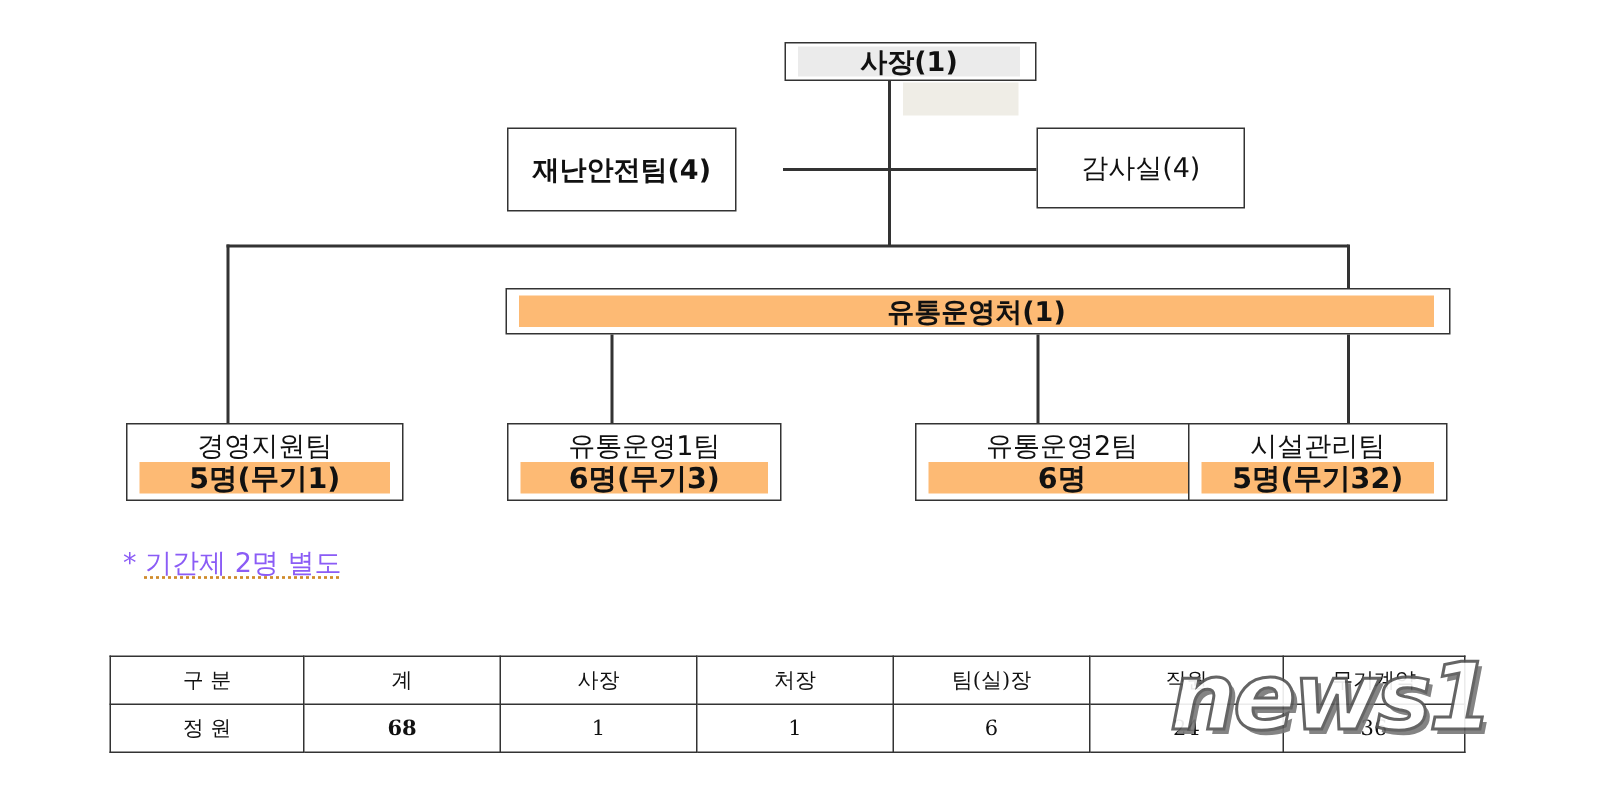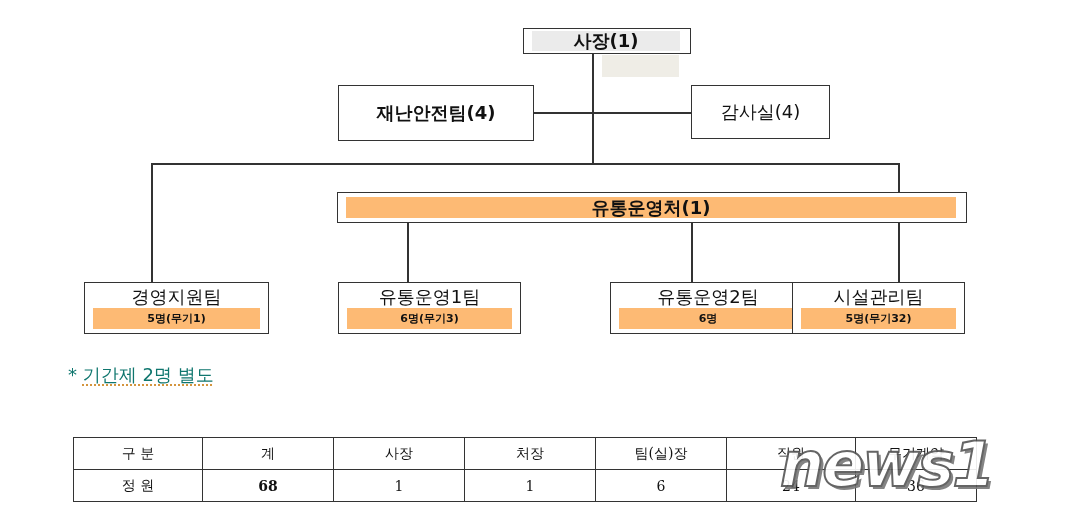--- a/index.html
+++ b/index.html
@@ -8,22 +8,22 @@
   .box { position:absolute; border:1.5px solid #333; background:#fff; box-sizing:border-box; }
   .hline { position:absolute; height:1.5px; background:#333; }
   .vline { position:absolute; width:1.5px; background:#333; }
   .center { display:flex; align-items:center; justify-content:center; }
   .title-bold { font-weight:bold; font-size:18px; }
   .title-reg { font-size:18px; }
   .fill-gray { background:#ebebeb; }
   .fill-green { background:#fdba74; }
   .team-name { position:absolute; left:0; right:0; top:2px; text-align:center; font-size:18px; }
   .team-count { position:absolute; left:8px; right:8px; bottom:4px; height:21px; display:flex;
-                align-items:center; justify-content:center; font-weight:bold; font-size:11px; }
-  .note { position:absolute; left:68px; top:363px; font-size:18px; color:#0f766e; }
+                align-items:center; justify-content:center; font-weight:bold; font-size:19px; }
+  .note { position:absolute; left:82px; top:363px; font-size:18px; color:#8b5cf6; }
   .note .ul { text-decoration: underline dotted #d08a2a; text-underline-offset:4px; }
   table.summary { position:absolute; left:73px; top:437px; width:904px; border-collapse:collapse;
                   font-family:"DejaVu Serif", "Liberation Serif", serif; font-size:14px; }
   table.summary td { border:1.5px solid #333; text-align:center; height:31px; padding:0; }
   table.summary td.bold { font-weight:bold; }
   .watermark { position:absolute; left:780px; top:428px; font-family:"DejaVu Sans", sans-serif;
                font-style:italic; font-weight:bold; font-size:62px; color:#fff; letter-spacing:-2px;
                -webkit-text-stroke:2px #555; text-shadow:3px 3px 0 #777; opacity:0.9; }
 </style>
 </head>
@@ -33,21 +33,21 @@
   <div class="fill-gray center title-bold" style="position:absolute; left:8px; right:10px; top:2px; bottom:2px;">
     <span>사장(1)</span>
   </div>
 </div>
 <div style="position:absolute; left:602px; top:55px; width:77px; height:22px; background:#efede6;"></div>
 
 <div class="vline" style="left:592px; top:54px; height:110px;"></div>
 
 <div class="hline" style="left:522px; top:112px; width:170px;"></div>
 
-<div class="box center title-bold" style="left:338px; top:85px; width:196px; height:56px;">
+<div class="box center title-bold" style="left:338px; top:85px; width:153px; height:56px;">
   <span>재난안전팀(4)</span>
 </div>
 
 <div class="box center title-reg" style="left:691px; top:85px; width:139px; height:54px;">
   <span>감사실(4)</span>
 </div>
 
 <div class="hline" style="left:151px; top:163px; width:748px;"></div>
 
 <div class="vline" style="left:151px; top:163px; height:120px;"></div>

